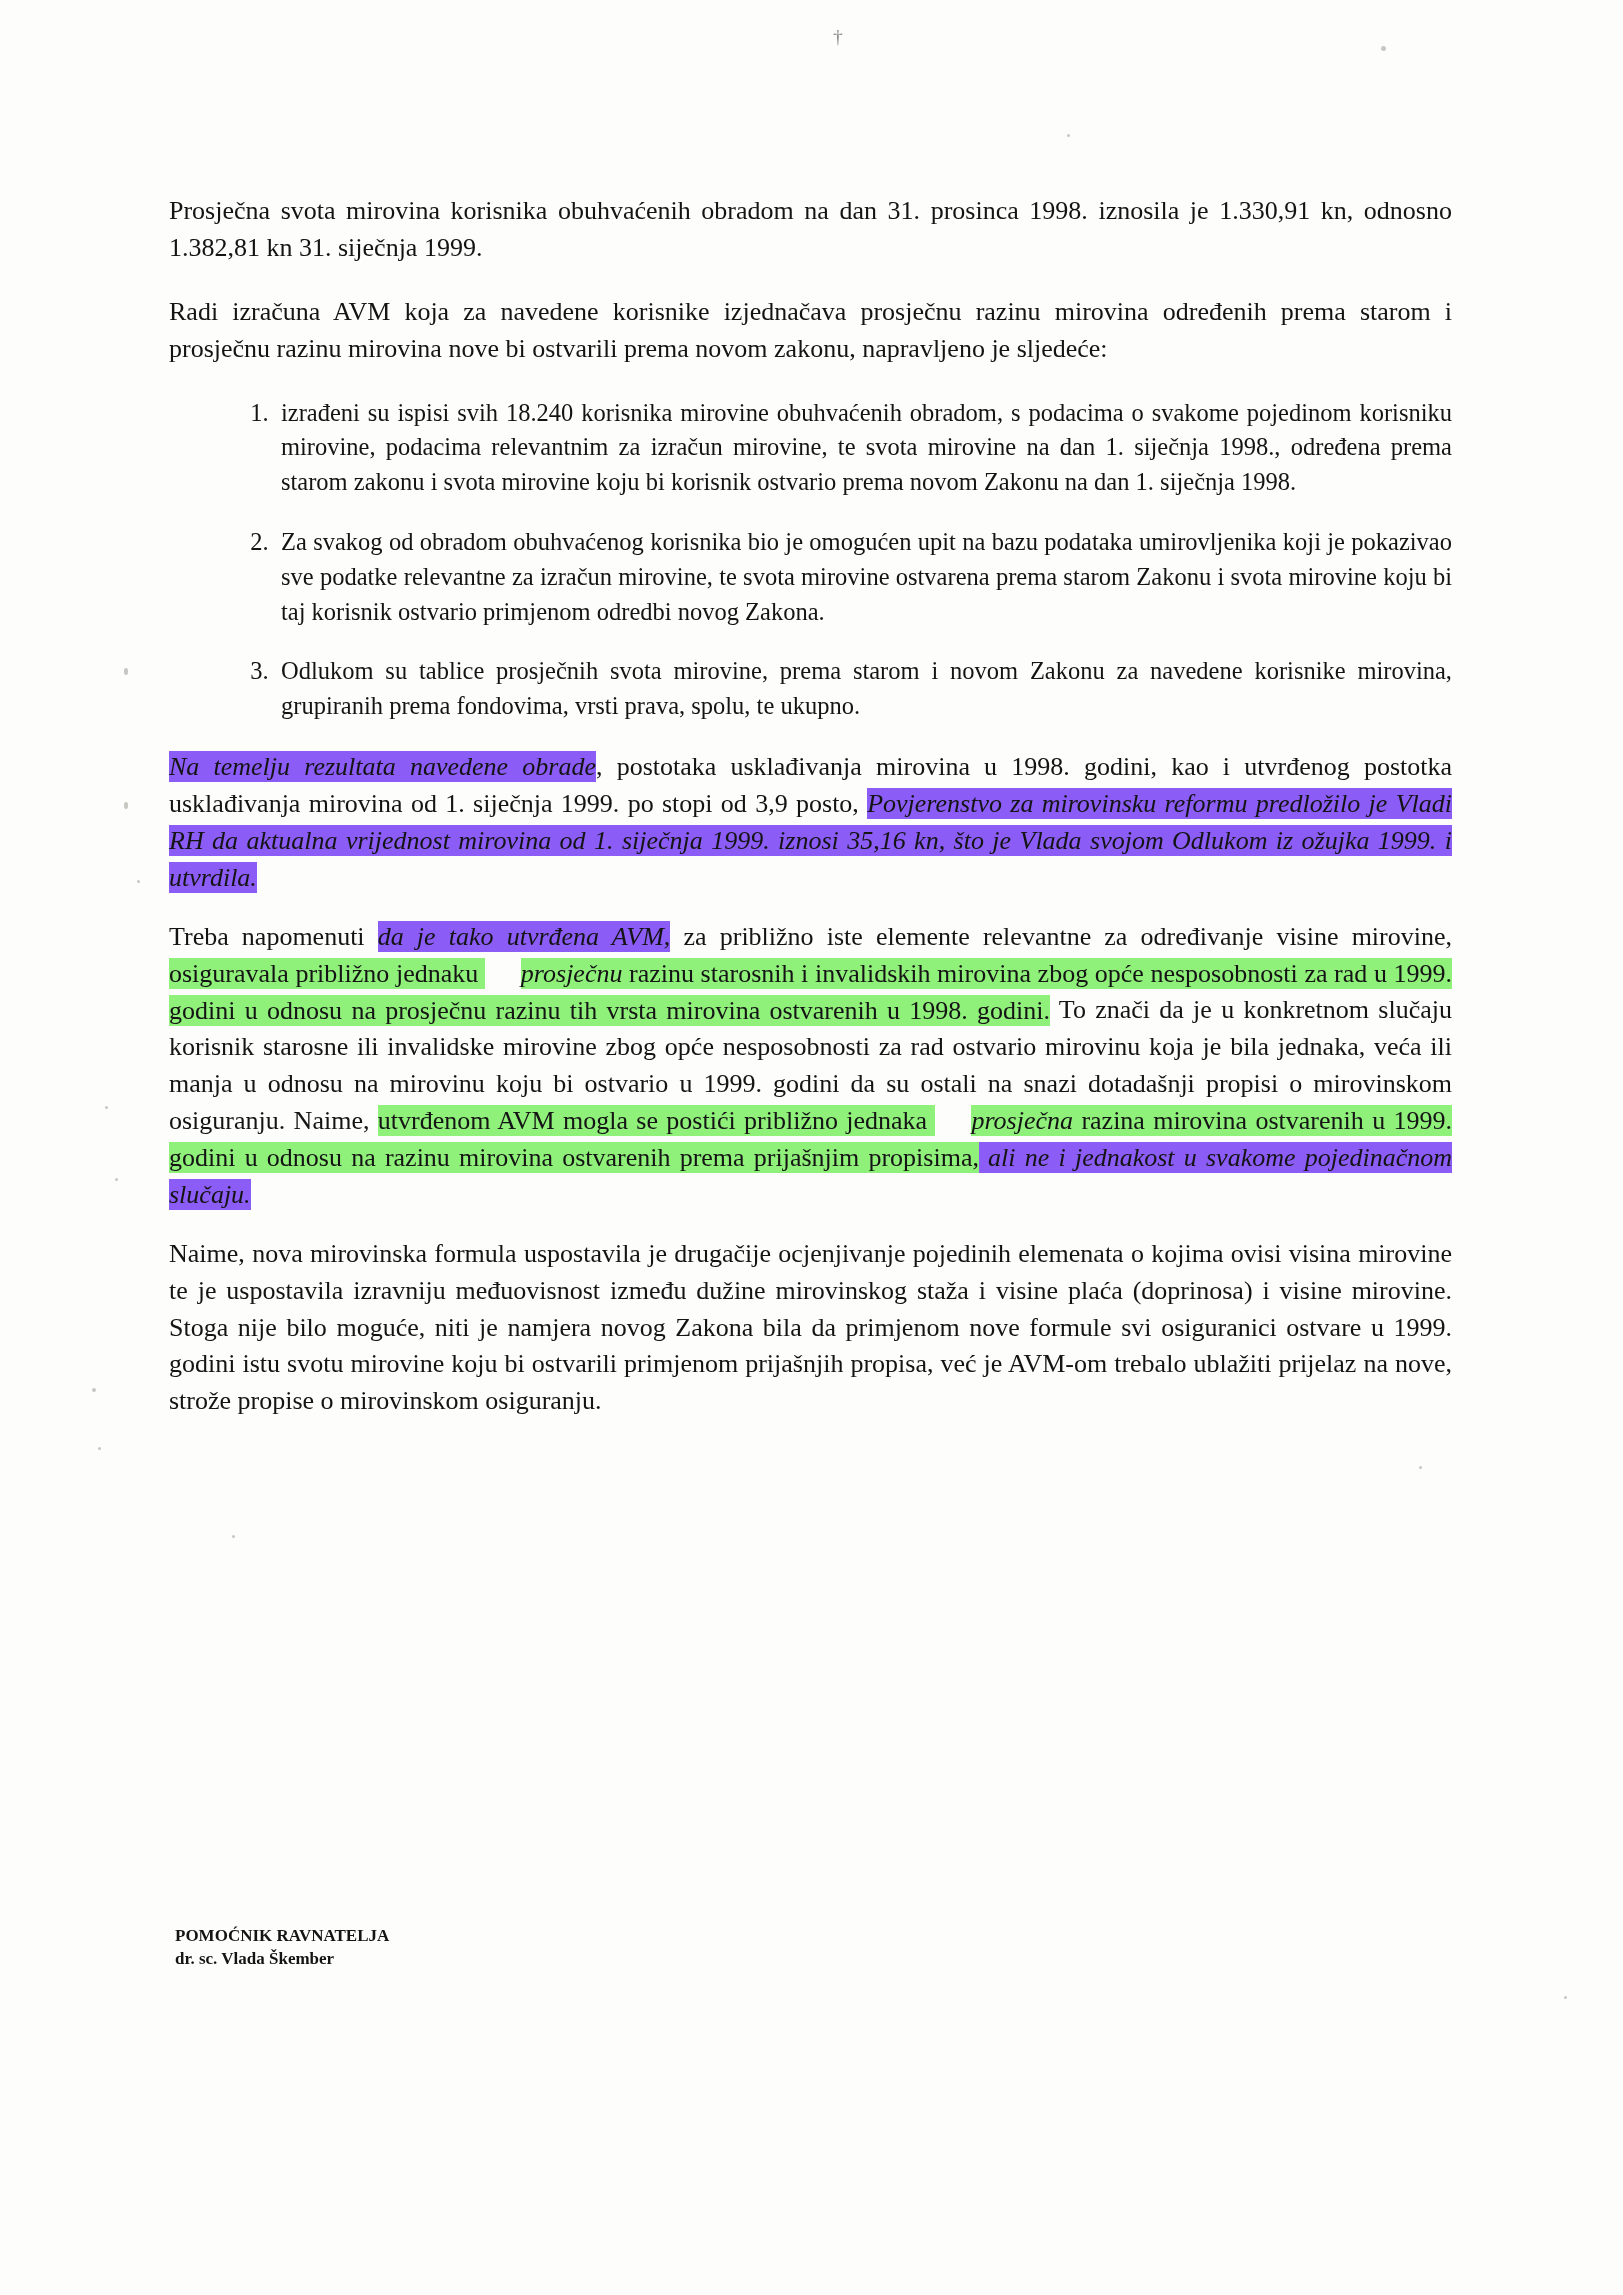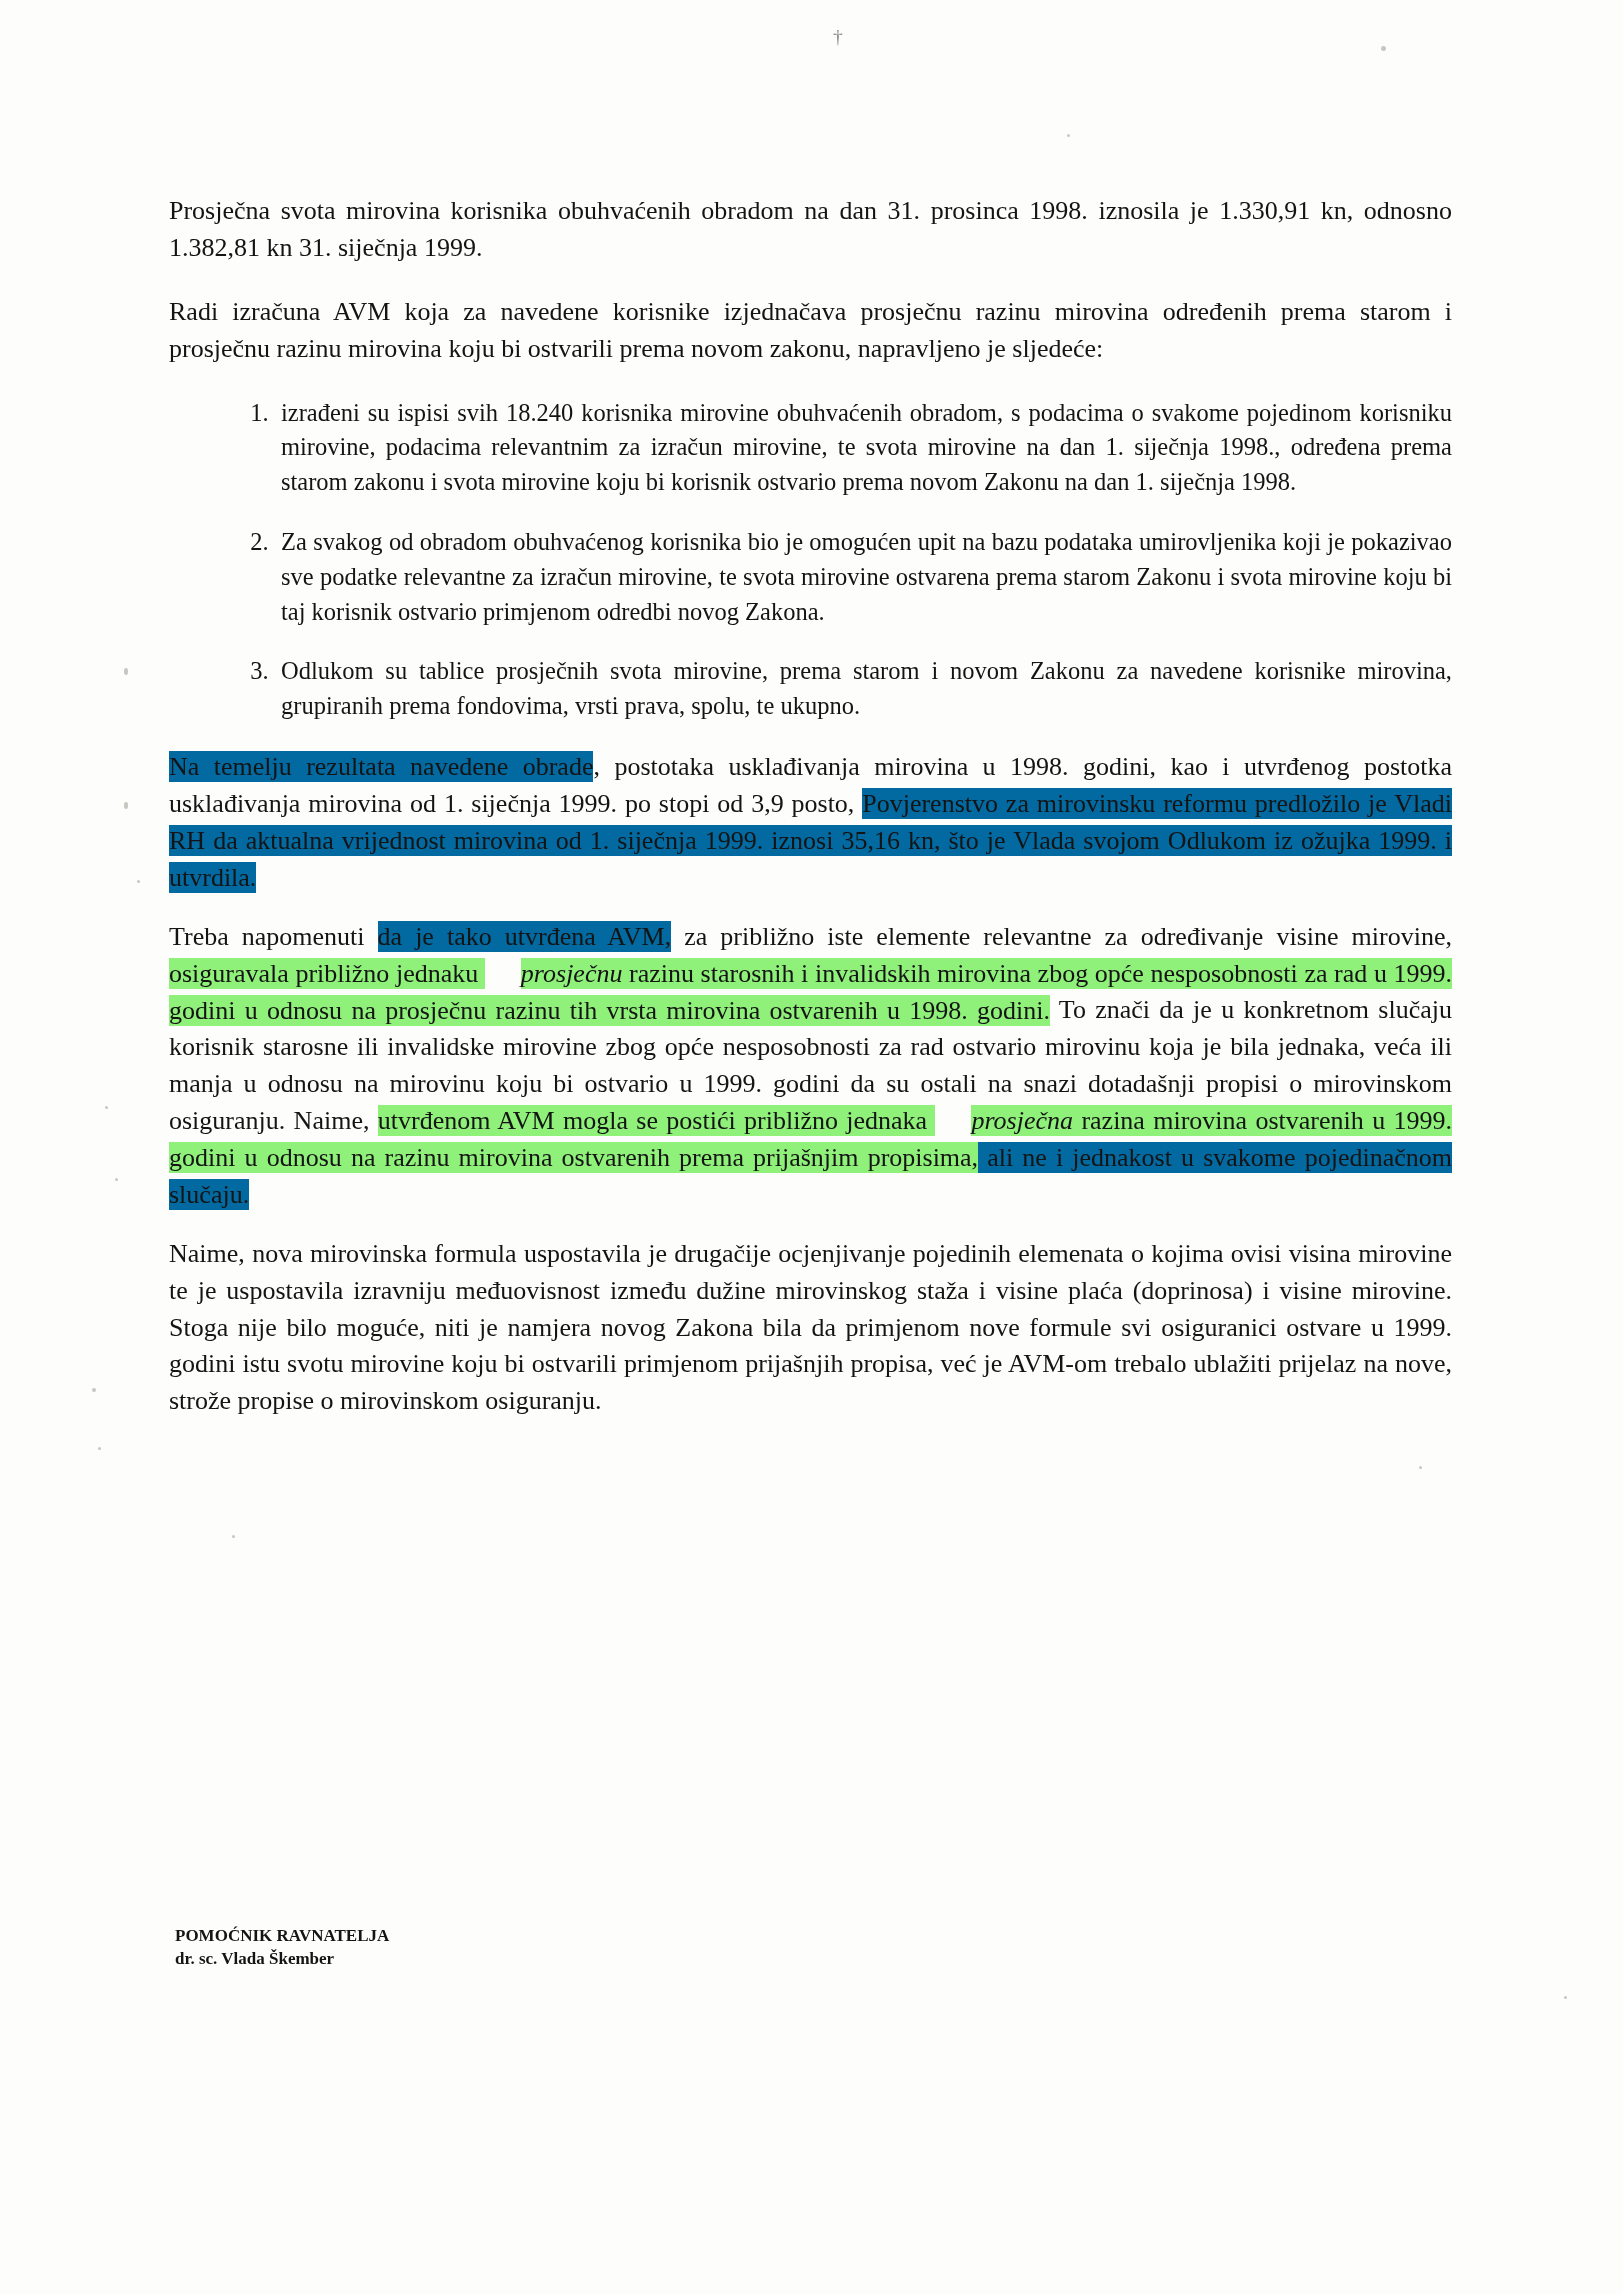--- a/index.html
+++ b/index.html
@@ -69,24 +69,25 @@
     width: 31px;
     text-align: right;
   }
   .list-wrap {
     margin-left: 58px;
     margin-top: 5.2px;
     margin-bottom: 18.3px;
     width: 1225px;
   }
   .hl-y {
-    background: #0369a1;
+    background: #8b5cf6;
     box-decoration-break: clone;
     -webkit-box-decoration-break: clone;
     padding: 0.7px 0 1.3px 0;
+    font-style: italic;
   }
   .hl-g {
     background: #8ff07a;
     box-decoration-break: clone;
     -webkit-box-decoration-break: clone;
     padding: 0.7px 0 1.3px 0;
   }
   em {
     margin-left: 36px;
   }
@@ -122,21 +123,21 @@
   <span class="speck" style="left:92px;top:1388px;width:3.9px;height:3.9px;"></span>
   <span class="speck" style="left:98px;top:1447px;width:3.3px;height:3.3px;"></span>
   <span class="speck" style="left:232px;top:1535px;width:3.3px;height:3.3px;"></span>
   <span class="speck" style="left:1419px;top:1466px;width:3.3px;height:3.3px;"></span>
   <span class="speck" style="left:1564px;top:1996px;width:3.3px;height:3.3px;"></span>
 
   <div class="content">
 
     <p class="para-intro">Prosječna svota mirovina korisnika obuhvaćenih obradom na dan 31. prosinca 1998. iznosila je 1.330,91 kn, odnosno 1.382,81 kn 31. siječnja 1999.</p>
 
-    <p class="para-intro">Radi izračuna AVM koja za navedene korisnike izjednačava prosječnu razinu mirovina određenih prema starom i prosječnu razinu mirovina koju bi ostvarili prema novom zakonu, napravljeno je sljedeće:</p>
+    <p class="para-intro">Radi izračuna AVM koja za navedene korisnike izjednačava prosječnu razinu mirovina određenih prema starom i prosječnu razinu mirovina nove bi ostvarili prema novom zakonu, napravljeno je sljedeće:</p>
 
     <div class="list-wrap">
       <ol class="list">
         <li>
           <span class="num">1.</span>
           <span>izrađeni su ispisi svih 18.240 korisnika mirovine obuhvaćenih obradom, s podacima o svakome pojedinom korisniku mirovine, podacima relevantnim za izračun mirovine, te svota mirovine na dan 1. siječnja 1998., određena prema starom zakonu i svota mirovine koju bi korisnik ostvario prema novom Zakonu na dan 1. siječnja 1998.</span>
         </li>
         <li>
           <span class="num">2.</span>
           <span>Za svakog od obradom obuhvaćenog korisnika bio je omogućen upit na bazu podataka umirovljenika koji je pokazivao sve podatke relevantne za izračun mirovine, te svota mirovine ostvarena prema starom Zakonu i svota mirovine koju bi taj korisnik ostvario primjenom odredbi novog Zakona.</span>

